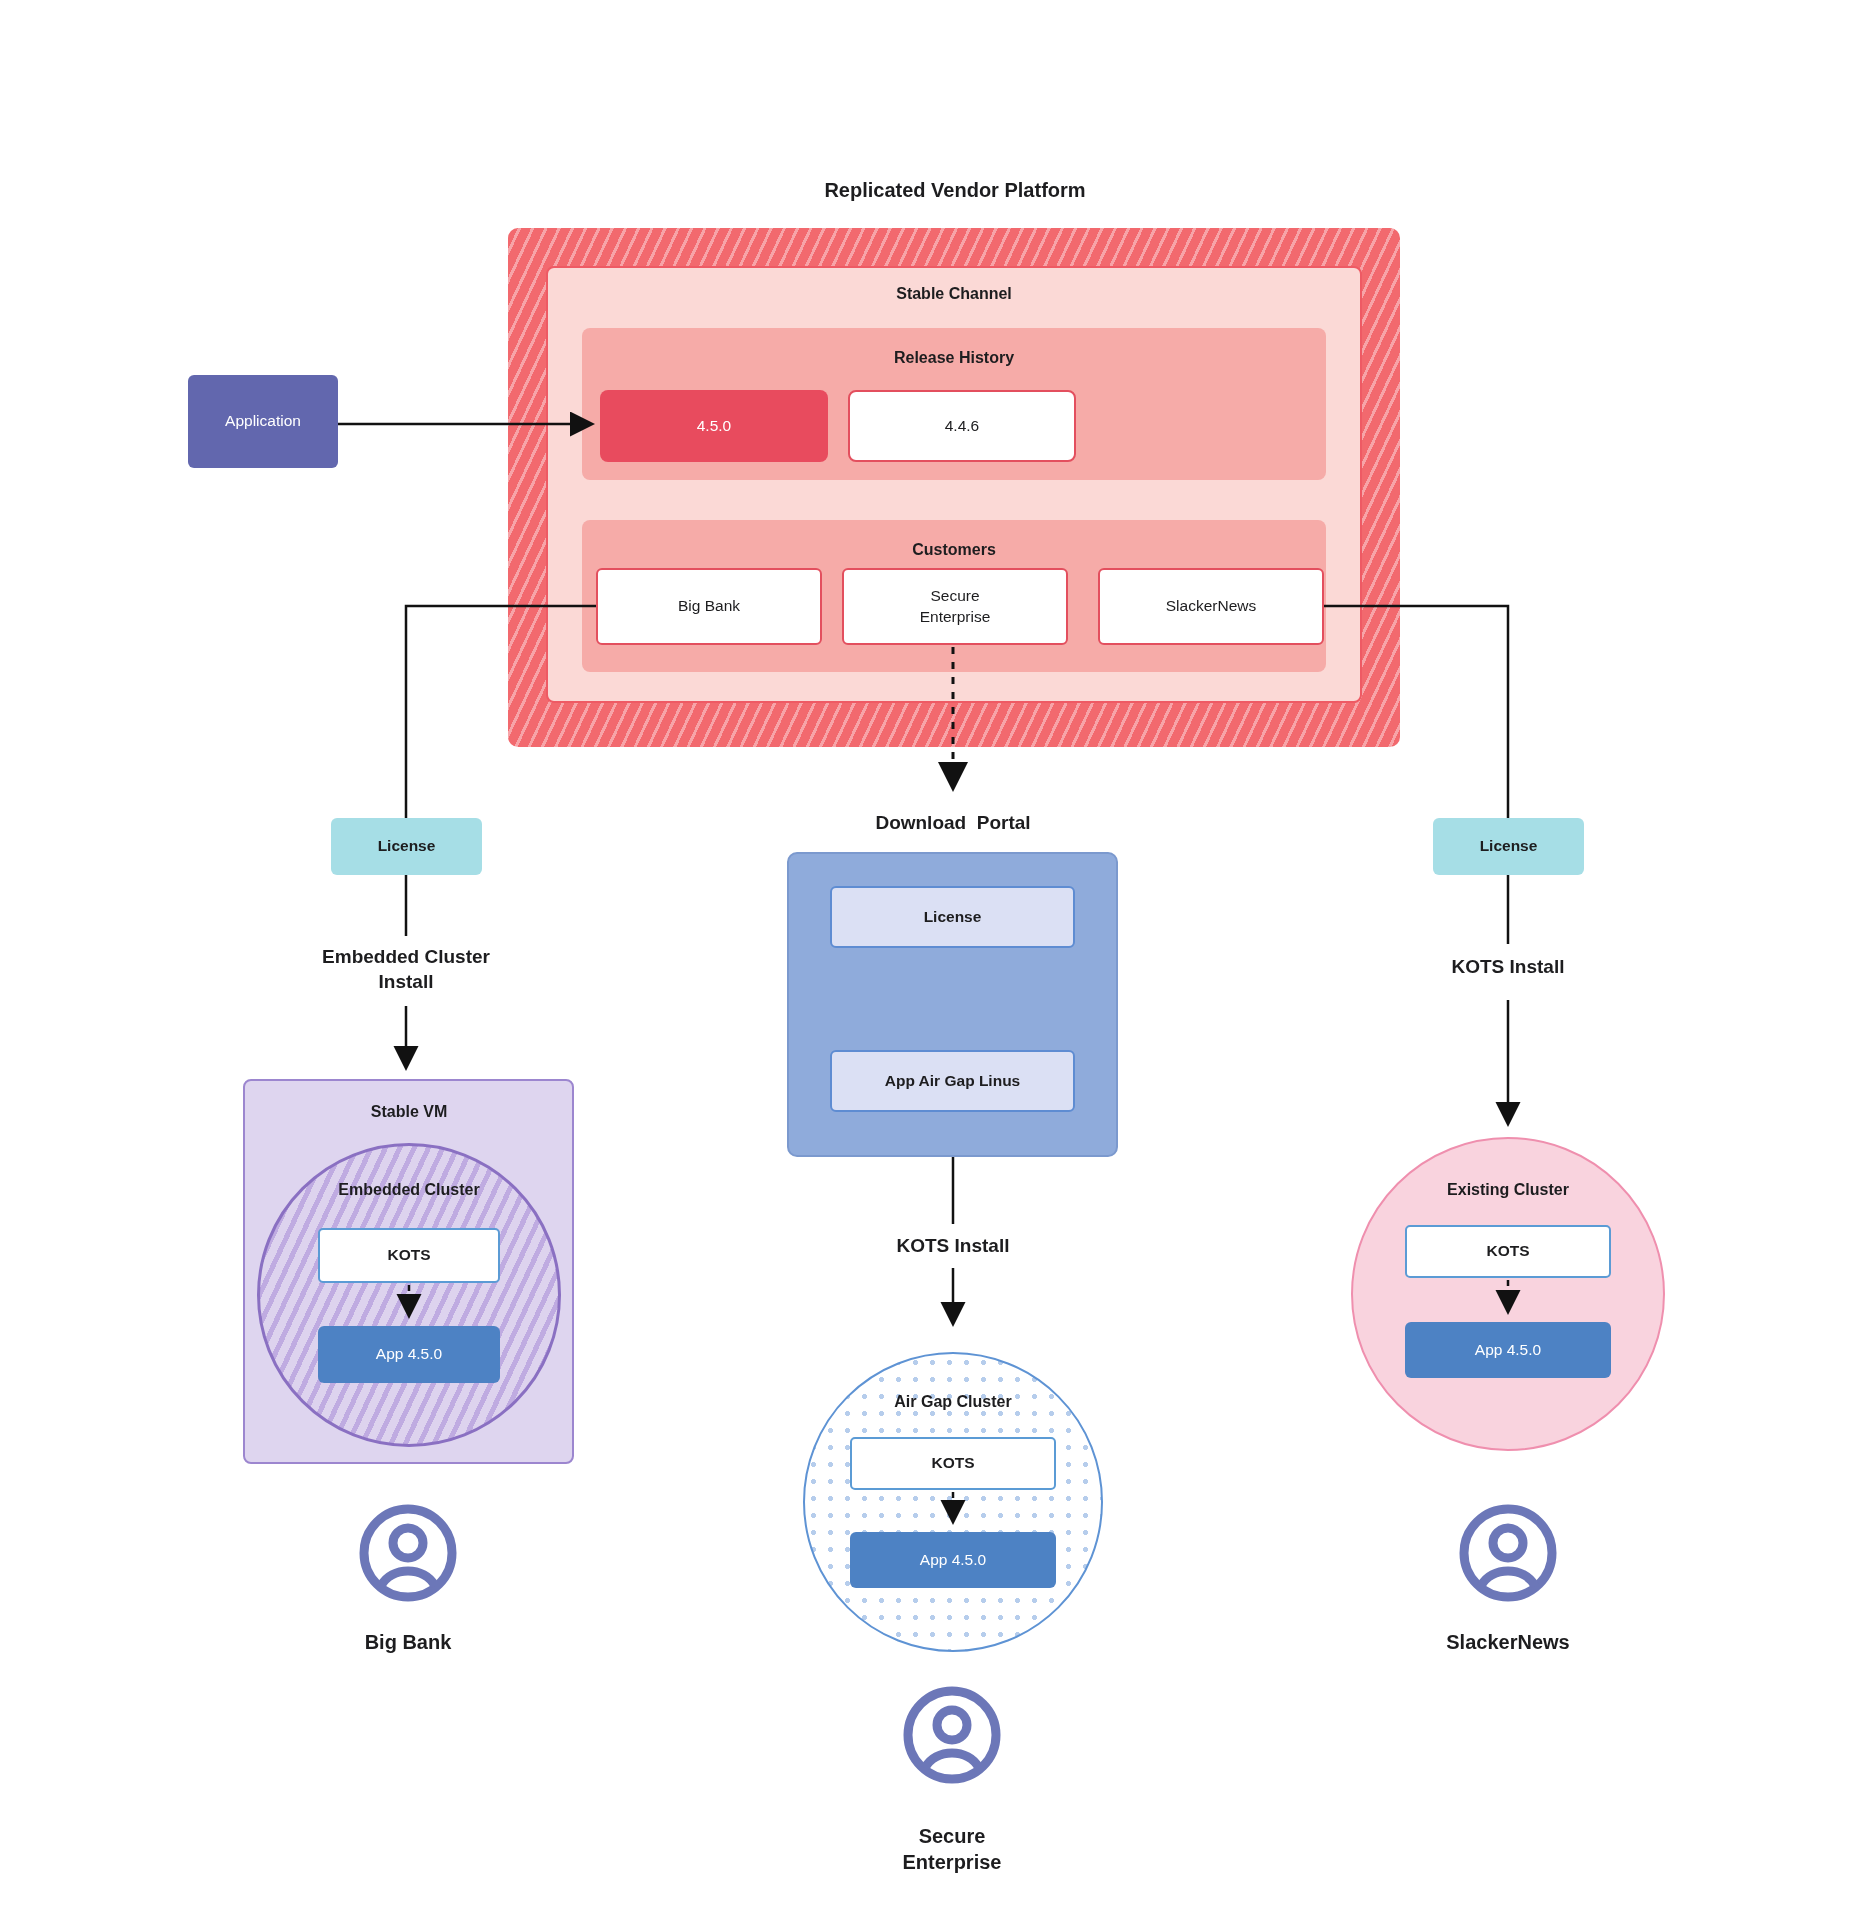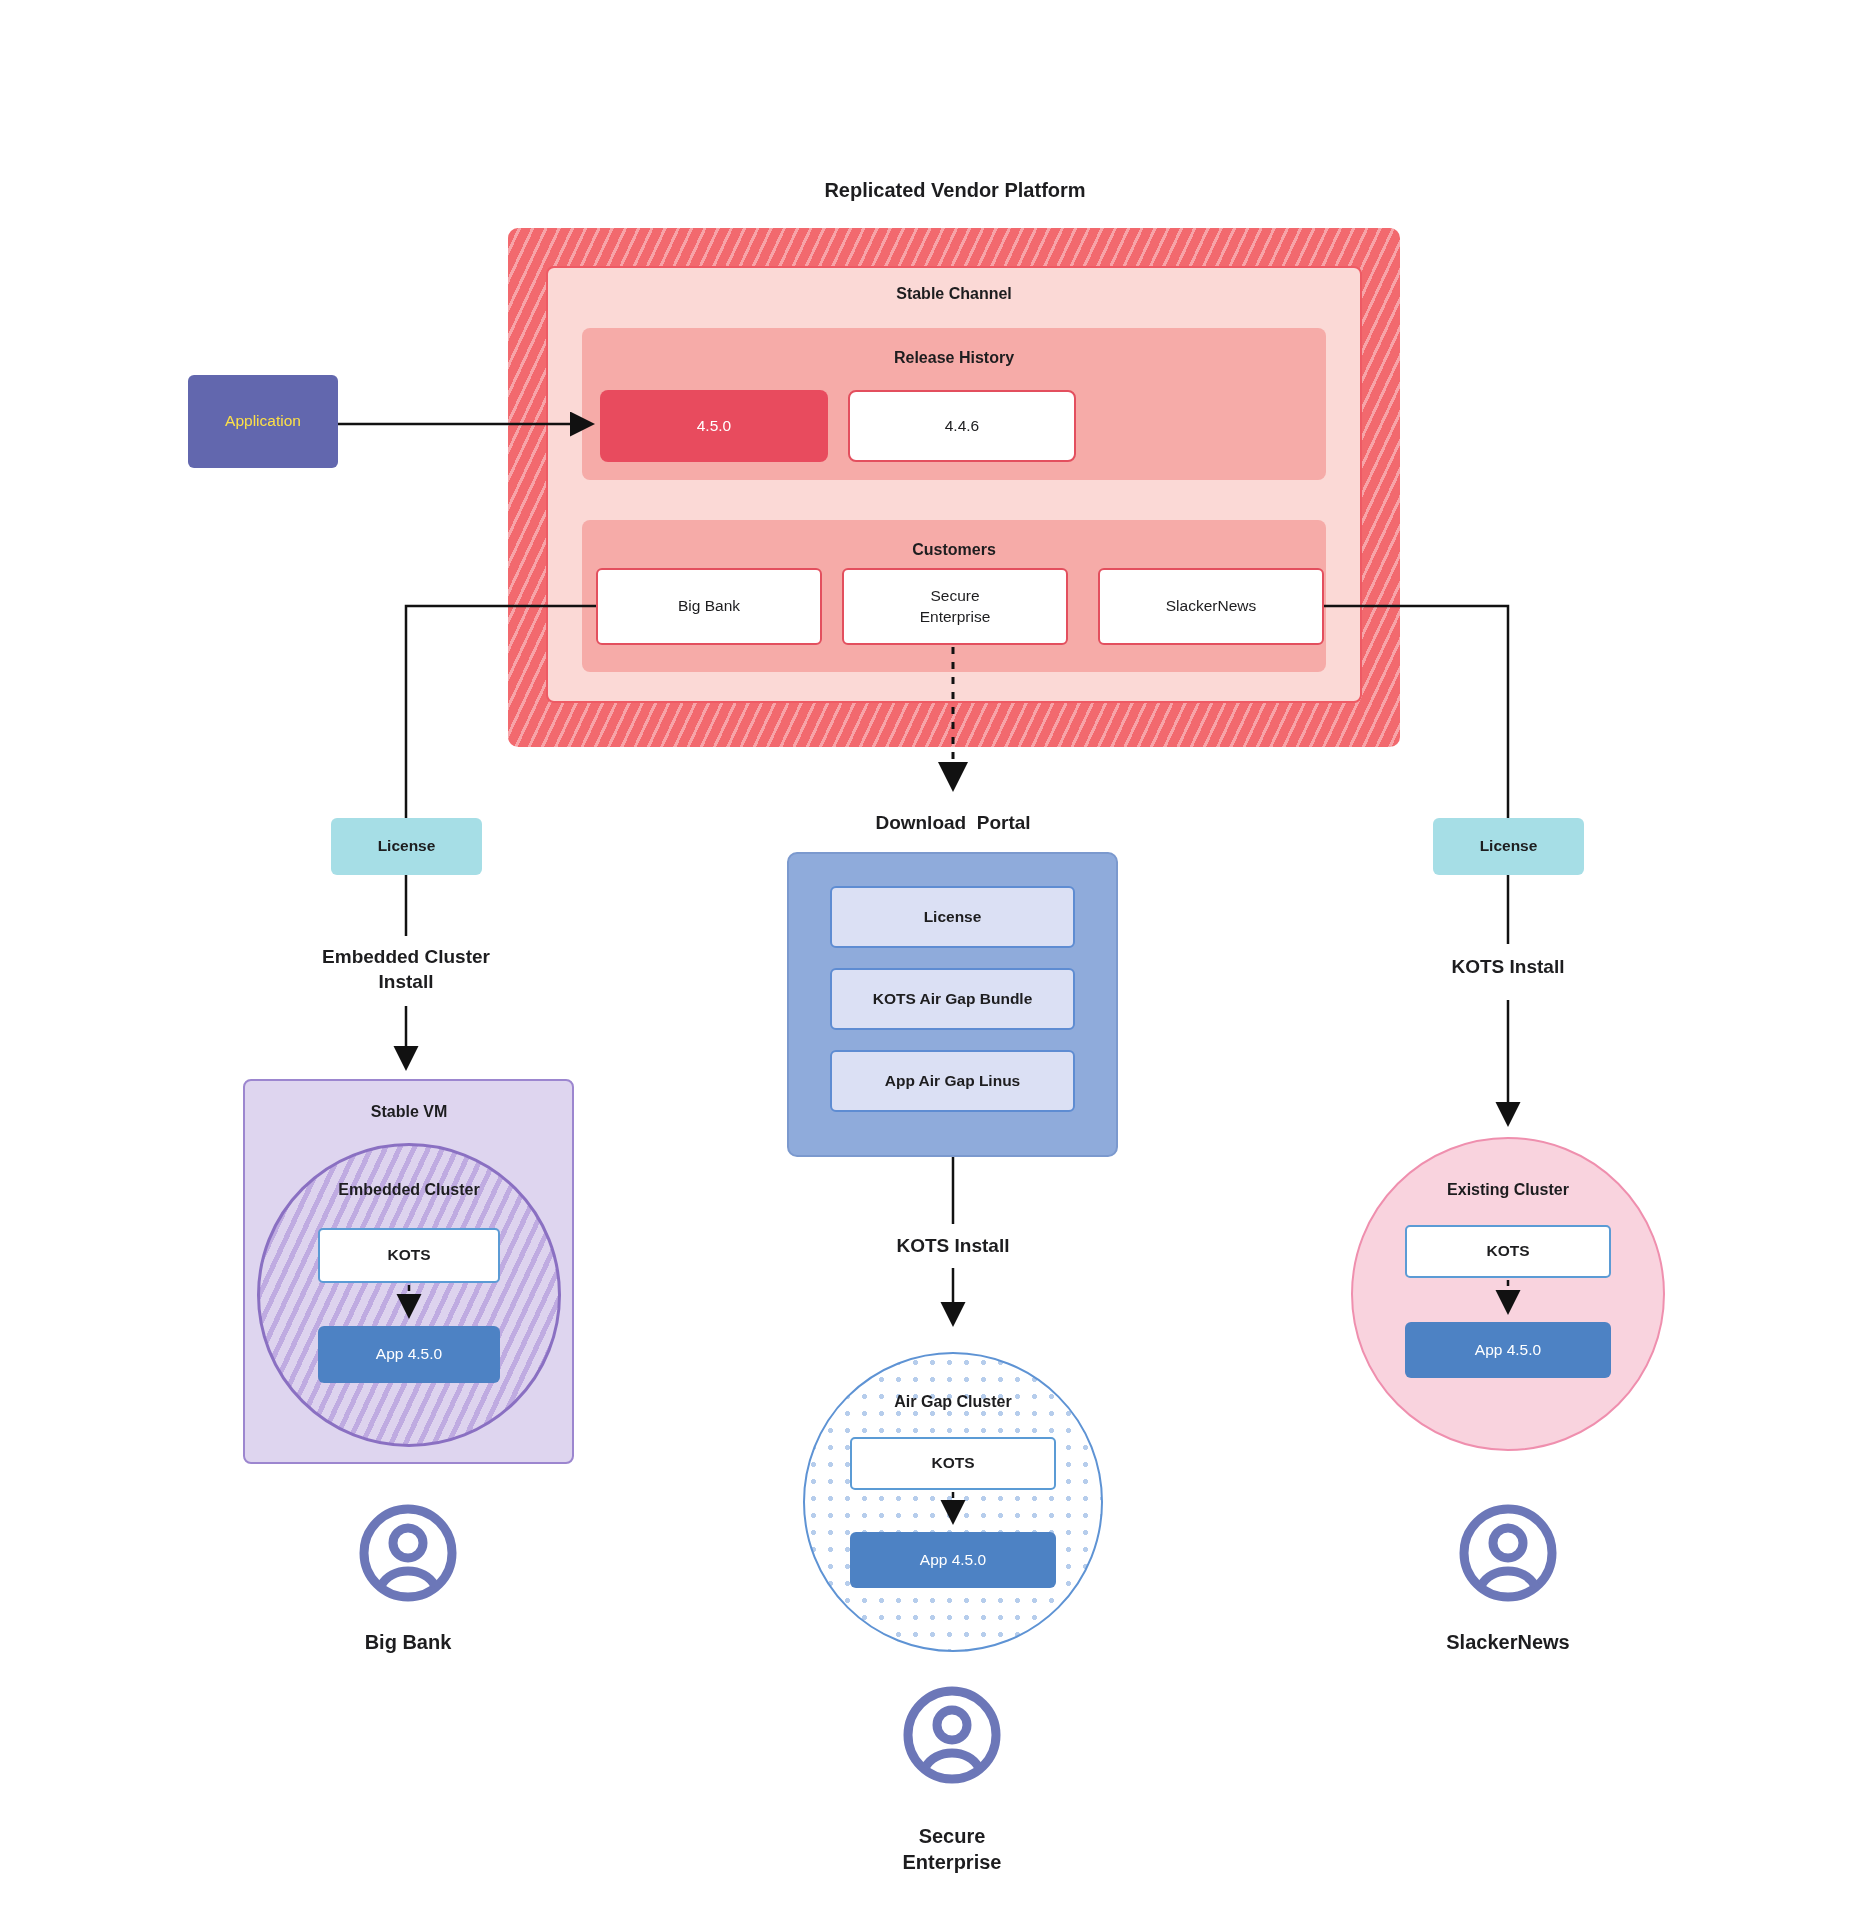--- a/index.html
+++ b/index.html
@@ -23,21 +23,21 @@
   .v-prev{left:848px;background:#fff;border:2px solid #e34f5e;}
   .customers{left:582px;top:520px;width:744px;height:152px;}
   .customers-label{left:754px;top:536px;width:400px;height:28px;font-size:16px;font-weight:600;}
   .cust-box{top:568px;width:226px;height:77px;background:#fff;border:2px solid #e34f5e;
     border-radius:6px;font-size:15.5px;}
   .cust-1{left:596px;}
   .cust-2{left:842px;padding:0 62px;}
   .cust-3{left:1098px;}
 
   .application{left:188px;top:375px;width:150px;height:93px;background:#6267ae;
-    border-radius:6px;color:#fde047;font-size:15.5px;}
+    border-radius:6px;color:#ffffff;font-size:15.5px;}
 
   
   .license-tag{width:151px;height:57px;background:#a6dee6;border-radius:6px;
     font-size:15.5px;font-weight:600;}
   .license-left{left:331px;top:818px;}
   .license-right{left:1433px;top:818px;}
 
   
   .flow-label{font-size:19px;font-weight:600;}
   .install-left{left:316px;top:938px;width:180px;height:64px;}
@@ -129,21 +129,20 @@
   <svg class="abs user-icon user-left" viewBox="0 0 100 100">
     <circle cx="50" cy="50" r="44" fill="none" stroke="#6c77b8" stroke-width="9"></circle>
     <circle cx="50" cy="40" r="15" fill="none" stroke="#6c77b8" stroke-width="9"></circle>
     <path d="M23 83 C33 63 67 63 77 83" fill="none" stroke="#6c77b8" stroke-width="9"></path>
   </svg>
   <div class="abs lbl person-name name-left">Big Bank</div>
 
   <div class="abs lbl flow-label portal-title">Download  Portal</div>
   <div class="abs portal-box"></div>
   <div class="abs lbl portal-item portal-item-1">License</div>
-  <div class="abs lbl portal-item portal-item-2">KOTS Air Gap Bundle</div>
   <div class="abs lbl portal-item portal-item-3">App Air Gap Linus</div>
   <div class="abs lbl flow-label install-mid">KOTS Install</div>
   <div class="abs airgap-circle"></div>
   <div class="abs lbl airgap-label">Air Gap Cluster</div>
   <div class="abs lbl kots-box kots-mid">KOTS</div>
   <div class="abs lbl app-box app-mid">App 4.5.0</div>
   <svg class="abs user-icon user-mid" viewBox="0 0 100 100">
     <circle cx="50" cy="50" r="44" fill="none" stroke="#6c77b8" stroke-width="9"></circle>
     <circle cx="50" cy="40" r="15" fill="none" stroke="#6c77b8" stroke-width="9"></circle>
     <path d="M23 83 C33 63 67 63 77 83" fill="none" stroke="#6c77b8" stroke-width="9"></path>

